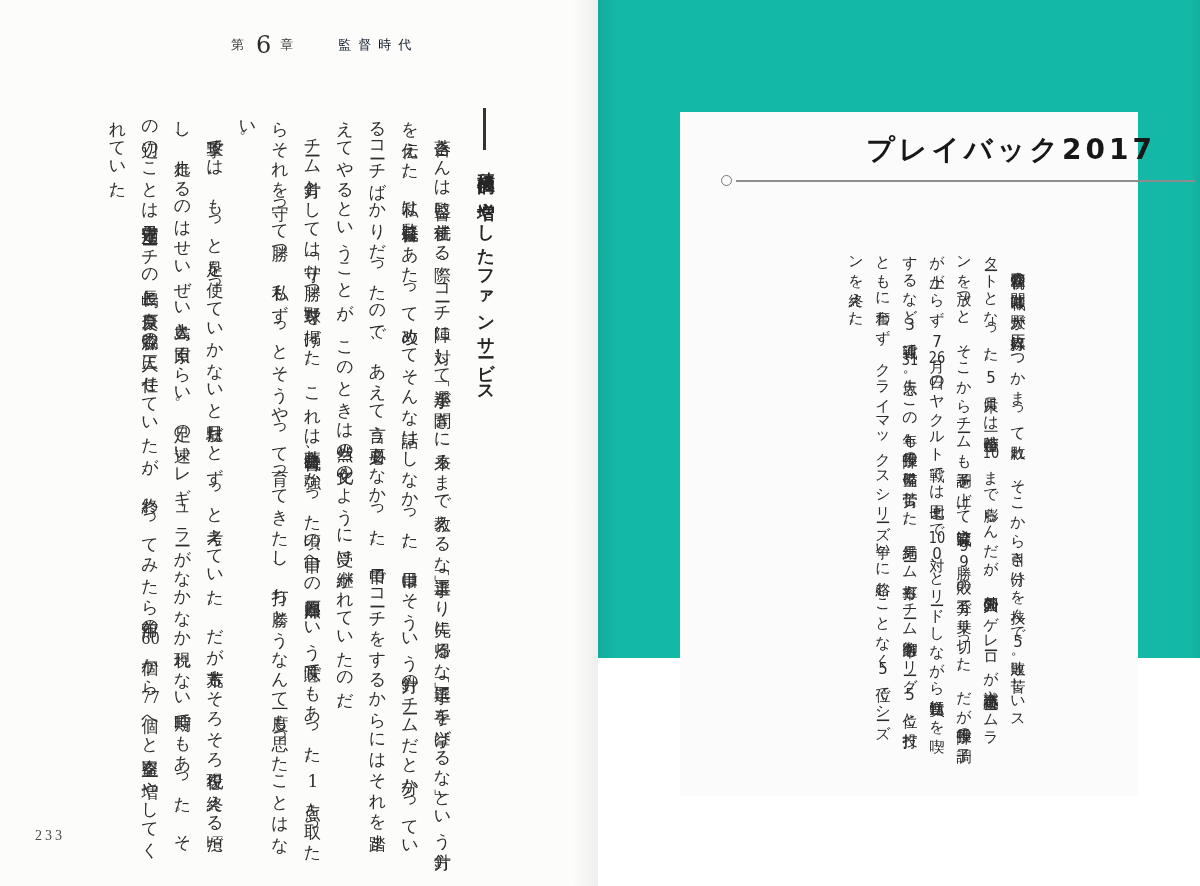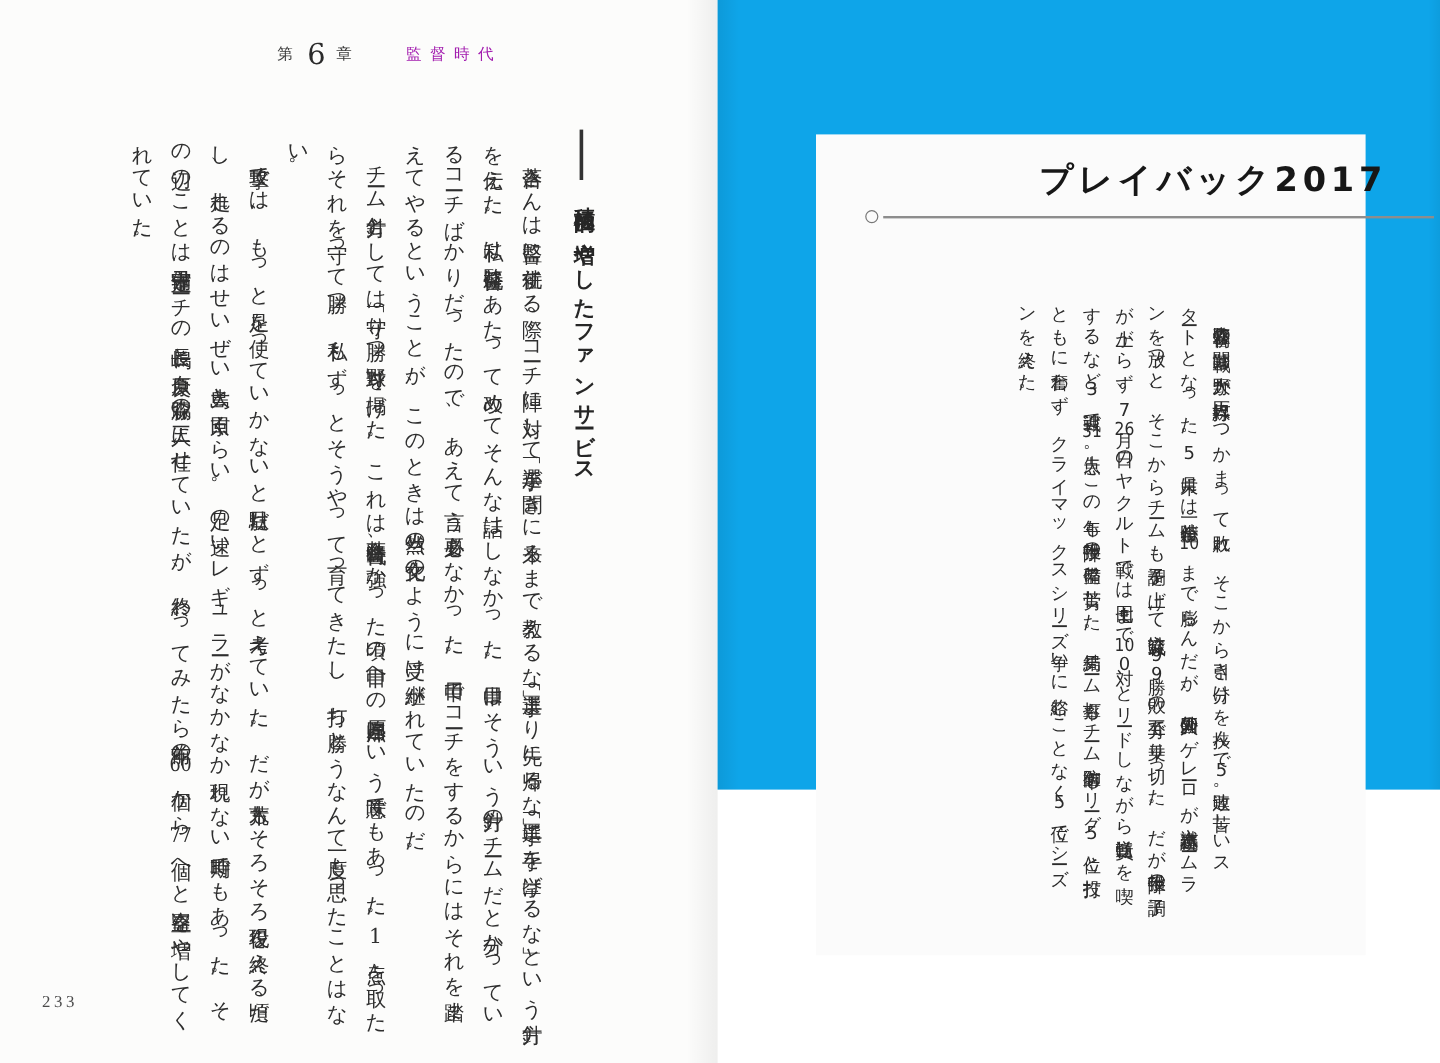--- a/index.html
+++ b/index.html
@@ -11,41 +11,41 @@
   .spread{position:relative;width:1200px;height:886px;}
 
   
   .page-left{position:absolute;left:0;top:0;width:598px;height:886px;background:#fcfcfb;}
   .page-left::after{content:"";position:absolute;right:0;top:0;width:26px;height:100%;
     background:linear-gradient(to right,rgba(0,0,0,0),rgba(0,0,0,0.055));}
 
   .chapter-header{position:absolute;left:231px;top:33px;font-family:var(--serif);
     font-size:13px;color:#3a3a3a;letter-spacing:5px;white-space:nowrap;display:flex;align-items:center;}
   .ch-num{font-size:24px;letter-spacing:0;margin:0 9px 0 7px;color:#2b2b2b;line-height:1;}
-  .ch-title{margin-left:40px;letter-spacing:7px;color:#a21caf;}
+  .ch-title{margin-left:40px;letter-spacing:7px;color:#0f172a;}
 
   .vtext{writing-mode:vertical-rl;text-orientation:mixed;line-break:strict;}
   .tcy{text-combine-upright:all;}
 
   .section-heading{position:absolute;left:472px;top:106px;width:26px;height:400px;
     font-family:var(--sans);font-weight:bold;font-size:17.5px;letter-spacing:2.5px;
     color:#262626;padding-top:0;}
   .heading-dash{position:absolute;top:2px;left:11px;width:2.5px;height:42px;background:#333;}
   .heading-text{display:inline-block;margin-top:52px;}
 
   .body-text{position:absolute;right:139px;top:109px;width:404px;height:752px;
     font-family:var(--serif);font-size:17px;line-height:32.5px;letter-spacing:0.9px;
     color:#2e2e2e;}
   .body-text p{margin:0;text-indent:1em;}
 
   .page-number{position:absolute;left:35px;top:828px;font-family:Liberation Serif, serif;
     font-size:14px;letter-spacing:3px;color:#4a4a4a;}
 
   
-  .page-right{position:absolute;left:598px;top:0;width:602px;height:658px;background:#0ea5e9;}
+  .page-right{position:absolute;left:598px;top:0;width:602px;height:658px;background:#14b8a6;}
   .page-right::before{content:"";position:absolute;left:0;top:0;width:18px;height:100%;
     background:linear-gradient(to right,rgba(0,0,0,0.07),rgba(0,0,0,0));}
   .page-right::after{content:"";position:absolute;right:0;top:0;width:10px;height:100%;
     background:linear-gradient(to left,rgba(0,0,0,0.05),rgba(0,0,0,0));}
 
   .panel{position:absolute;left:82px;top:112px;width:458px;height:684px;background:#fbfbfb;}
 
   .panel-title{position:absolute;top:131px;right:44px;font-family:var(--sans);
     font-weight:bold;font-size:28px;letter-spacing:4px;color:#171717;white-space:nowrap;z-index:2;}
 

